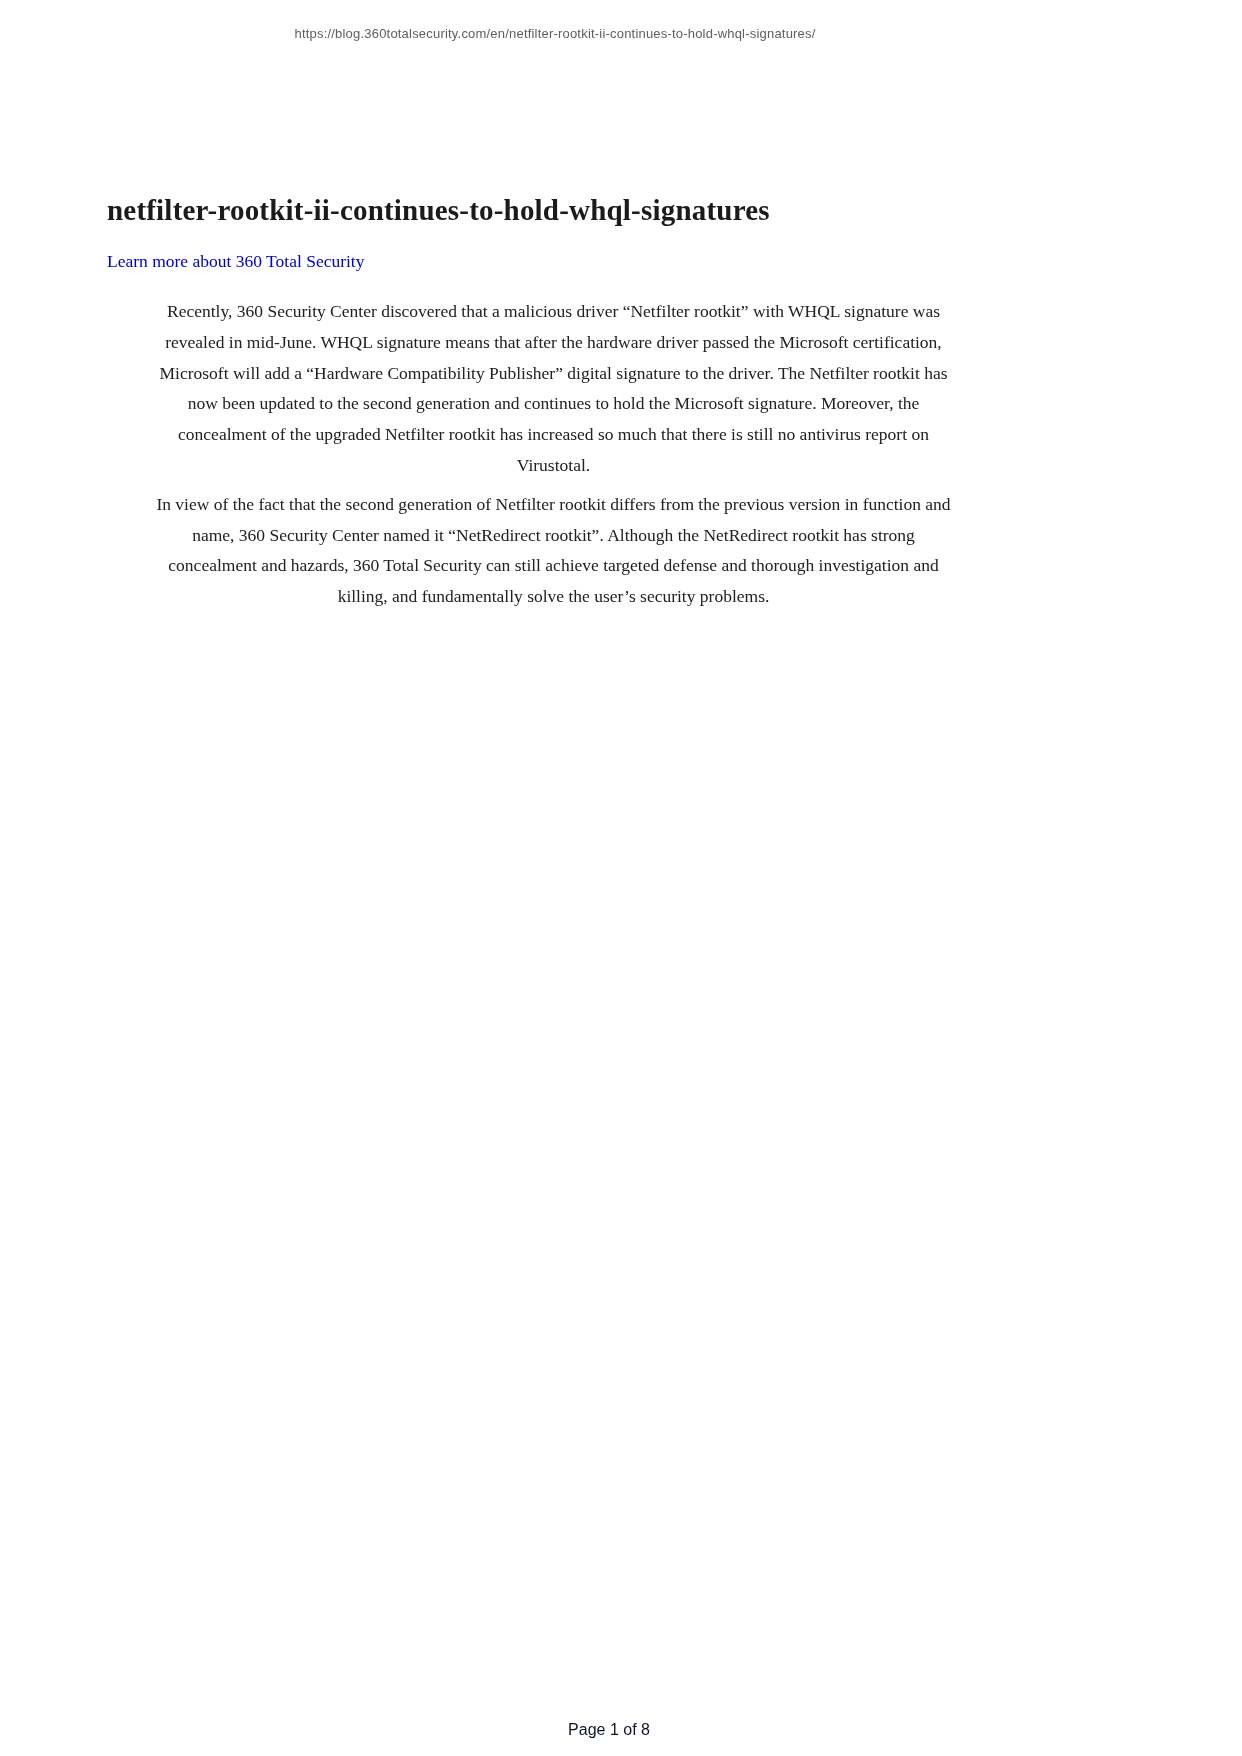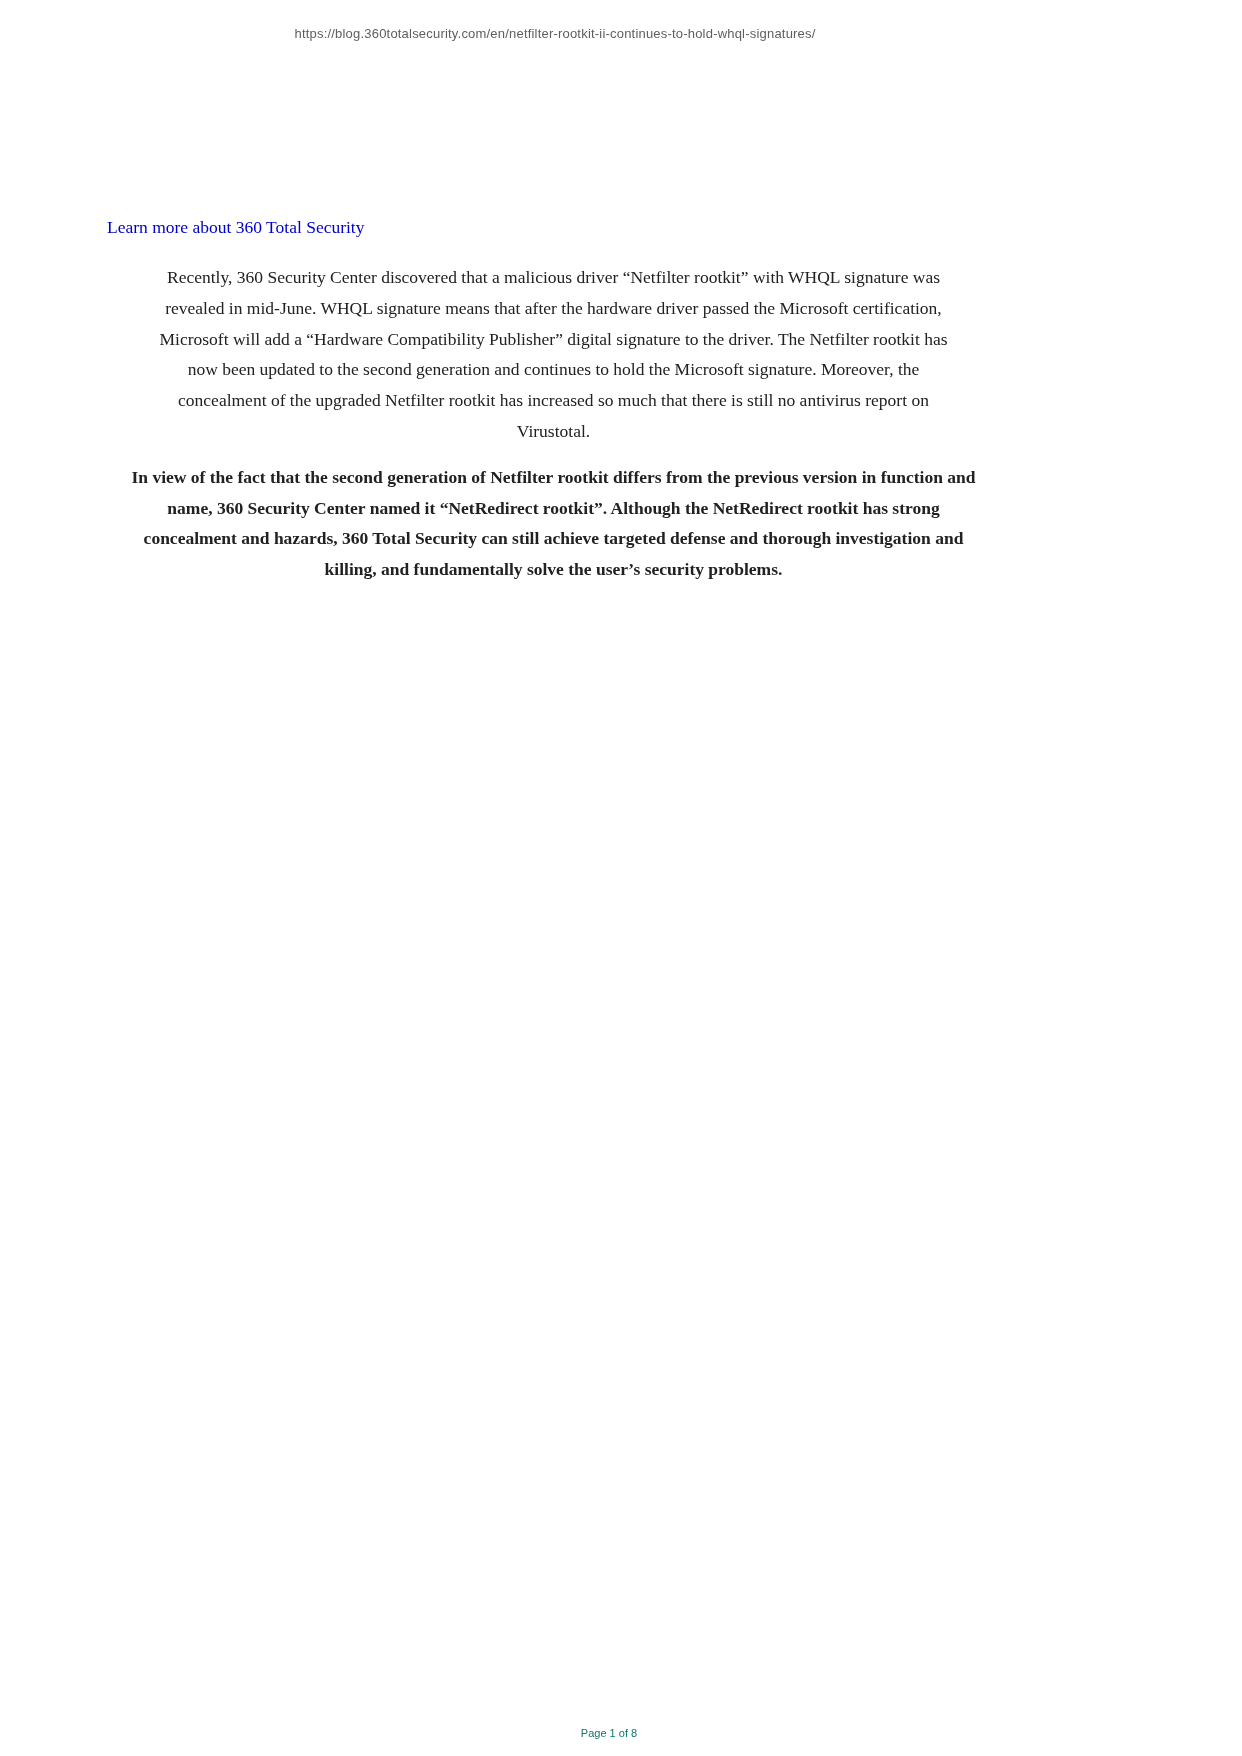--- a/index.html
+++ b/index.html
@@ -62,41 +62,41 @@
   }
   .body-paragraph {
     margin: 24px 0 0 0;
     font-size: 17.5px;
     line-height: 30.8px;
     color: #212121;
     white-space: pre-line; 
     text-align: center;
   }
   .body-paragraph + .body-paragraph {
-    margin-top: 15px;
-    font-weight: bold;
+    margin-top: 8px;
   }
   .footer-page {
     position: absolute;
     bottom: 17px;
     left: 0;
     width: 1218px;
     text-align: center;
     font-family: "Liberation Sans", sans-serif;
-    font-size: 11px;
-    color: #0f766e;
+    font-size: 16px;
+    color: #0f172a;
   }
 </style>
 </head>
 <body>
 
 <div class="header-url">https://blog.360totalsecurity.com/en/netfilter-rootkit-ii-continues-to-hold-whql-signatures/</div>
 
 <div class="content">
 
+  <h1 class="article-title">netfilter-rootkit-ii-continues-to-hold-whql-signatures</h1>
 
 
   <a class="learn-more">Learn more about 360 Total Security</a>
 
 
   <p class="body-paragraph">Recently, 360 Security Center discovered that a malicious driver “Netfilter rootkit” with WHQL signature was
 revealed in mid-June. WHQL signature means that after the hardware driver passed the Microsoft certification,
 Microsoft will add a “Hardware Compatibility Publisher” digital signature to the driver. The Netfilter rootkit has
 now been updated to the second generation and continues to hold the Microsoft signature. Moreover, the
 concealment of the upgraded Netfilter rootkit has increased so much that there is still no antivirus report on

